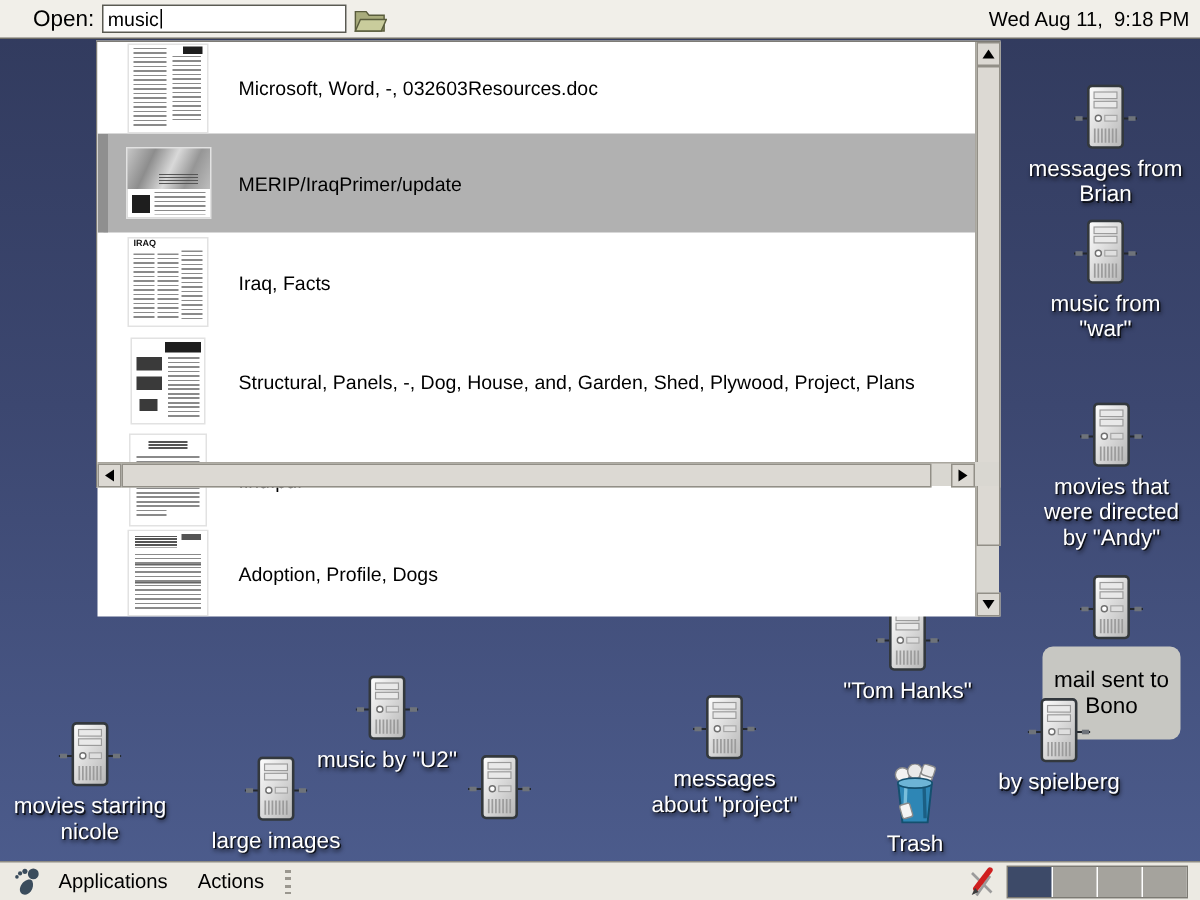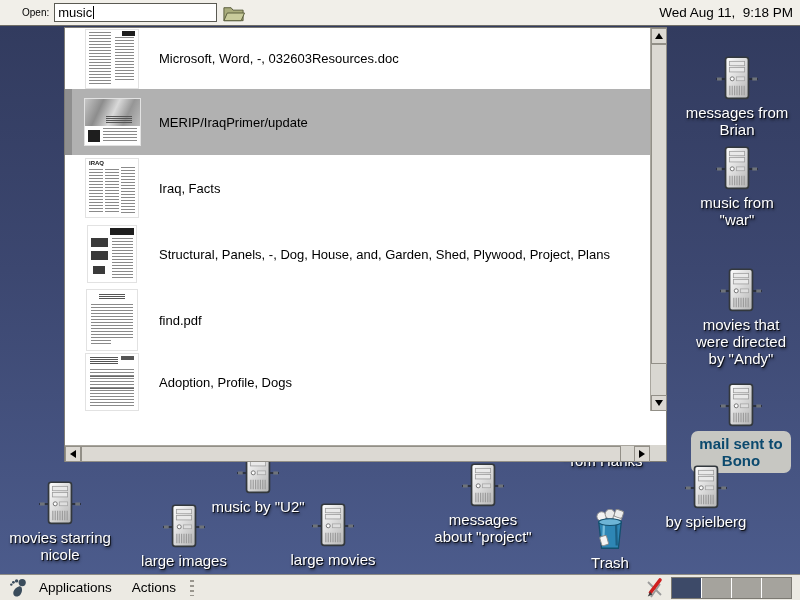--- a/index.html
+++ b/index.html
@@ -7,32 +7,32 @@
     width:800px;height:600px;position:relative;overflow:hidden;
     font-family:"Liberation Sans","DejaVu Sans",sans-serif;
     background:linear-gradient(180deg,#313a5d 0%,#3c4770 45%,#4d5d8e 100%);
   }
   
   .topbar{
     position:absolute;left:0;top:0;width:800px;height:25px;
     background:#f1efe9;border-bottom:1px solid #6f6d66;
     display:flex;align-items:center;z-index:20;
   }
-  .open-label{font-size:10px;color:#000;margin-left:22px;margin-right:5px;}
+  .open-label{font-size:15px;color:#000;margin-left:22px;margin-right:5px;}
   .entry{
     position:relative;width:158px;height:17px;background:#fff;
     border:1px solid #5a5a52;font-size:13px;color:#000;
     display:flex;align-items:center;padding-left:3px;
   }
   .caret{display:inline-block;width:1px;height:13px;background:#000;margin-left:1px;}
   .folder-btn{margin-left:4px;width:24px;height:20px;display:flex;align-items:center;justify-content:center;}
   .clock{position:absolute;right:7px;top:0;height:25px;line-height:25px;font-size:13.5px;color:#000;white-space:pre;}
   
   .dropdown{
-    position:absolute;left:64px;top:27px;width:603px;height:435px;
+    position:absolute;left:64px;top:27px;width:603px;height:298px;
     background:#fff;border:1px solid #7e7c76;z-index:10;box-sizing:border-box;
   }
   .list{position:absolute;left:0;top:0;width:585px;height:383px;overflow:hidden;background:#fff;}
   .row{display:flex;align-items:center;height:66px;white-space:nowrap;overflow:hidden;}
   .row.r1{height:61px;} .row.r6{height:58px;text-align:center;}
   .row .thumbwrap{flex:0 0 94px;display:flex;justify-content:center;}
   .rowlabel{font-size:13px;color:#000;}
   .row.selected{
     background:#b1b1b1;
     box-shadow:inset 7px 0 0 #8f8f8f, inset 4px 0 0 #ffffff;
@@ -54,22 +54,22 @@
   .tri.down{border-left:4px solid transparent;border-right:4px solid transparent;border-top:6px solid #000;}
   .tri.left{border-top:4px solid transparent;border-bottom:4px solid transparent;border-right:6px solid #000;}
   .tri.right{border-top:4px solid transparent;border-bottom:4px solid transparent;border-left:6px solid #000;}
   .sb-corner{position:absolute;right:0;bottom:0;width:16px;height:16px;background:#d9d7d1;}
   
   .dicon{position:absolute;width:160px;text-align:center;z-index:1;cursor:default;}
   .dicon svg{display:block;margin:0 auto;}
   .dlabel{margin-top:2px;font-size:15px;line-height:17px;color:#fff;
     text-shadow:1px 1px 0 #10131c,1px 2px 3px rgba(0,0,0,.75);}
   .dlabel div{white-space:nowrap;}
-  .dlabel.sel-label{display:inline-block;background:#c7c7c2;color:#0c4a6e;text-shadow:none;
-    border-radius:7px;padding:4px 8px;font-weight:bold;}
+  .dlabel.sel-label{display:inline-block;background:#c7c7c2;color:#000000;text-shadow:none;
+    border-radius:7px;padding:14px 8px;}
   
   .panel{
     position:absolute;left:0;bottom:0;width:800px;height:25px;background:#eceae3;
     border-top:1px solid #8e8c85;display:flex;align-items:center;z-index:20;
   }
   .panel .menu{font-size:13.5px;color:#000;padding:0 10px;height:25px;line-height:25px;}
   .panel .foot{margin-left:9px;}
   .handle{width:4px;height:16px;margin-left:4px;
     background:repeating-linear-gradient(180deg,#9a978f 0 2px,transparent 2px 5px);}
   .panel-right{position:absolute;right:8px;top:0;height:25px;display:flex;align-items:center;}
@@ -201,23 +201,20 @@
     </svg>
   <div class="dlabel">
     <div>large images</div>
   </div>
 </div>
 
 <div class="dicon" style="left:253px;top:503px;">
   <svg width="42" height="46" viewBox="0 0 44 48">
       <use href="#sym-server"></use>
     </svg>
-  <div class="dlabel">
-    <div>large movies</div>
-  </div>
 </div>
 
 <div class="dicon" style="left:403px;top:463px;">
   <svg width="42" height="46" viewBox="0 0 44 48">
       <use href="#sym-server"></use>
     </svg>
   <div class="dlabel">
     <div>messages</div>
       <div>about "project"</div>
   </div>

